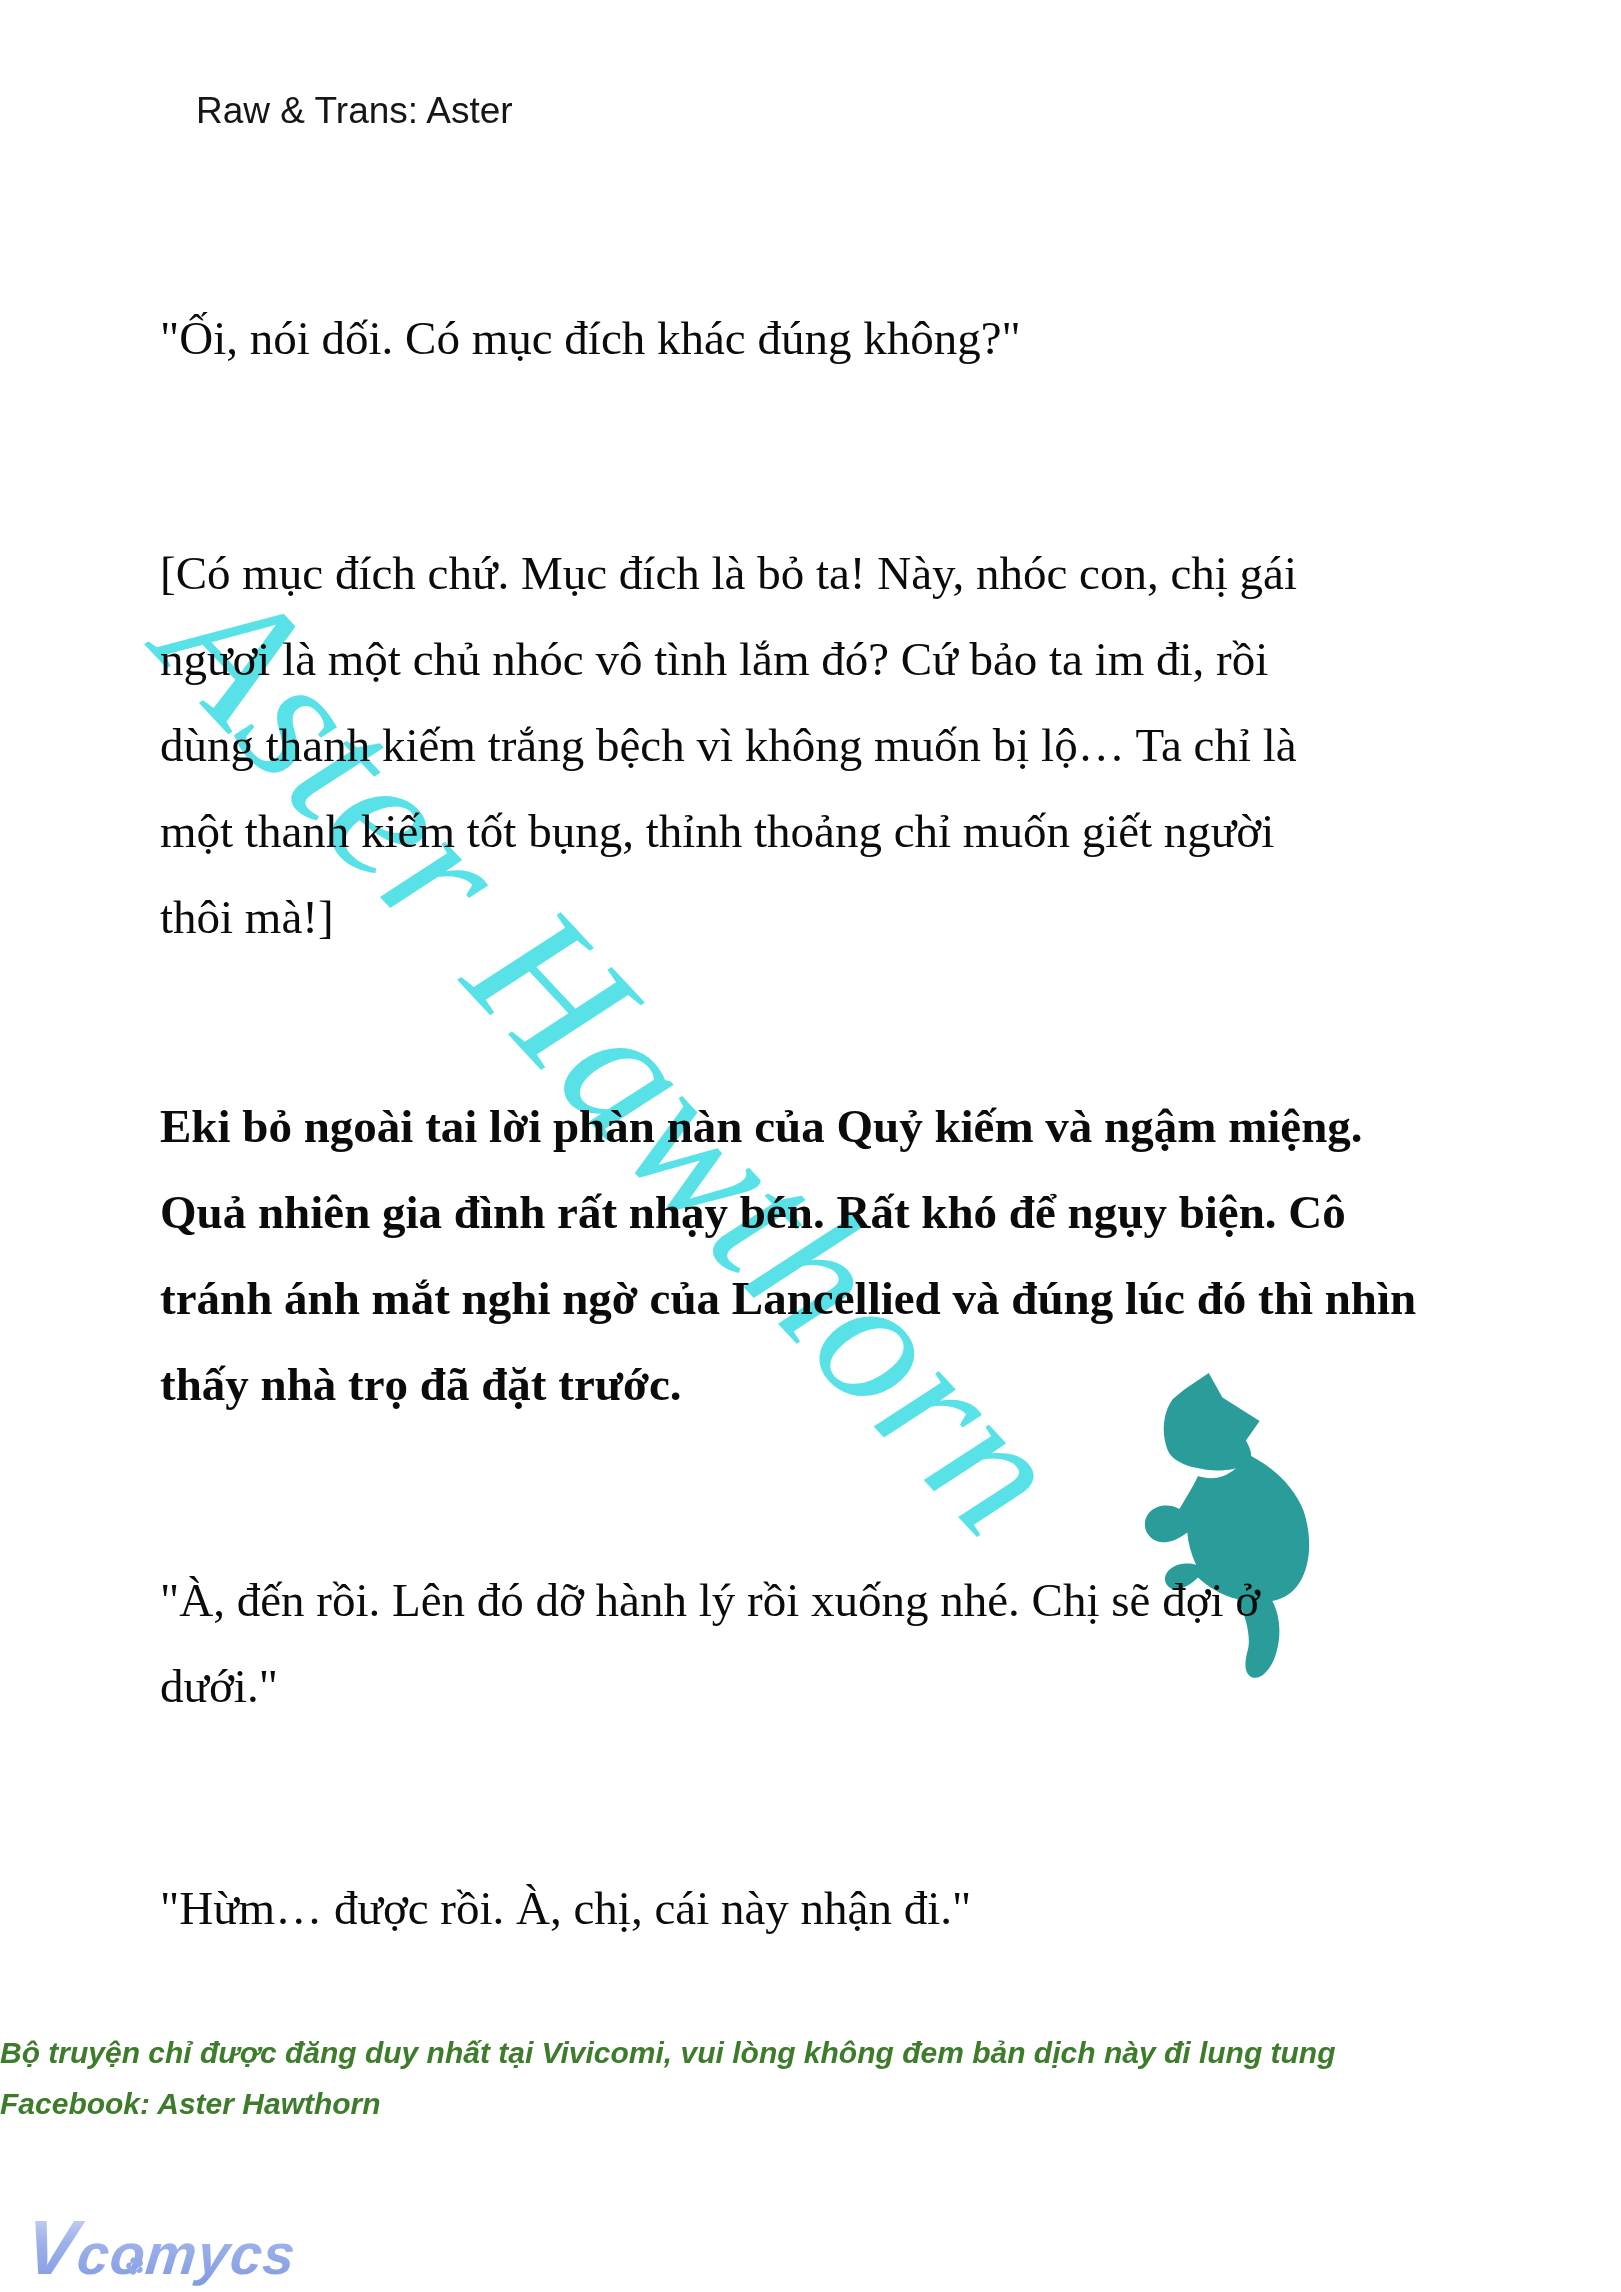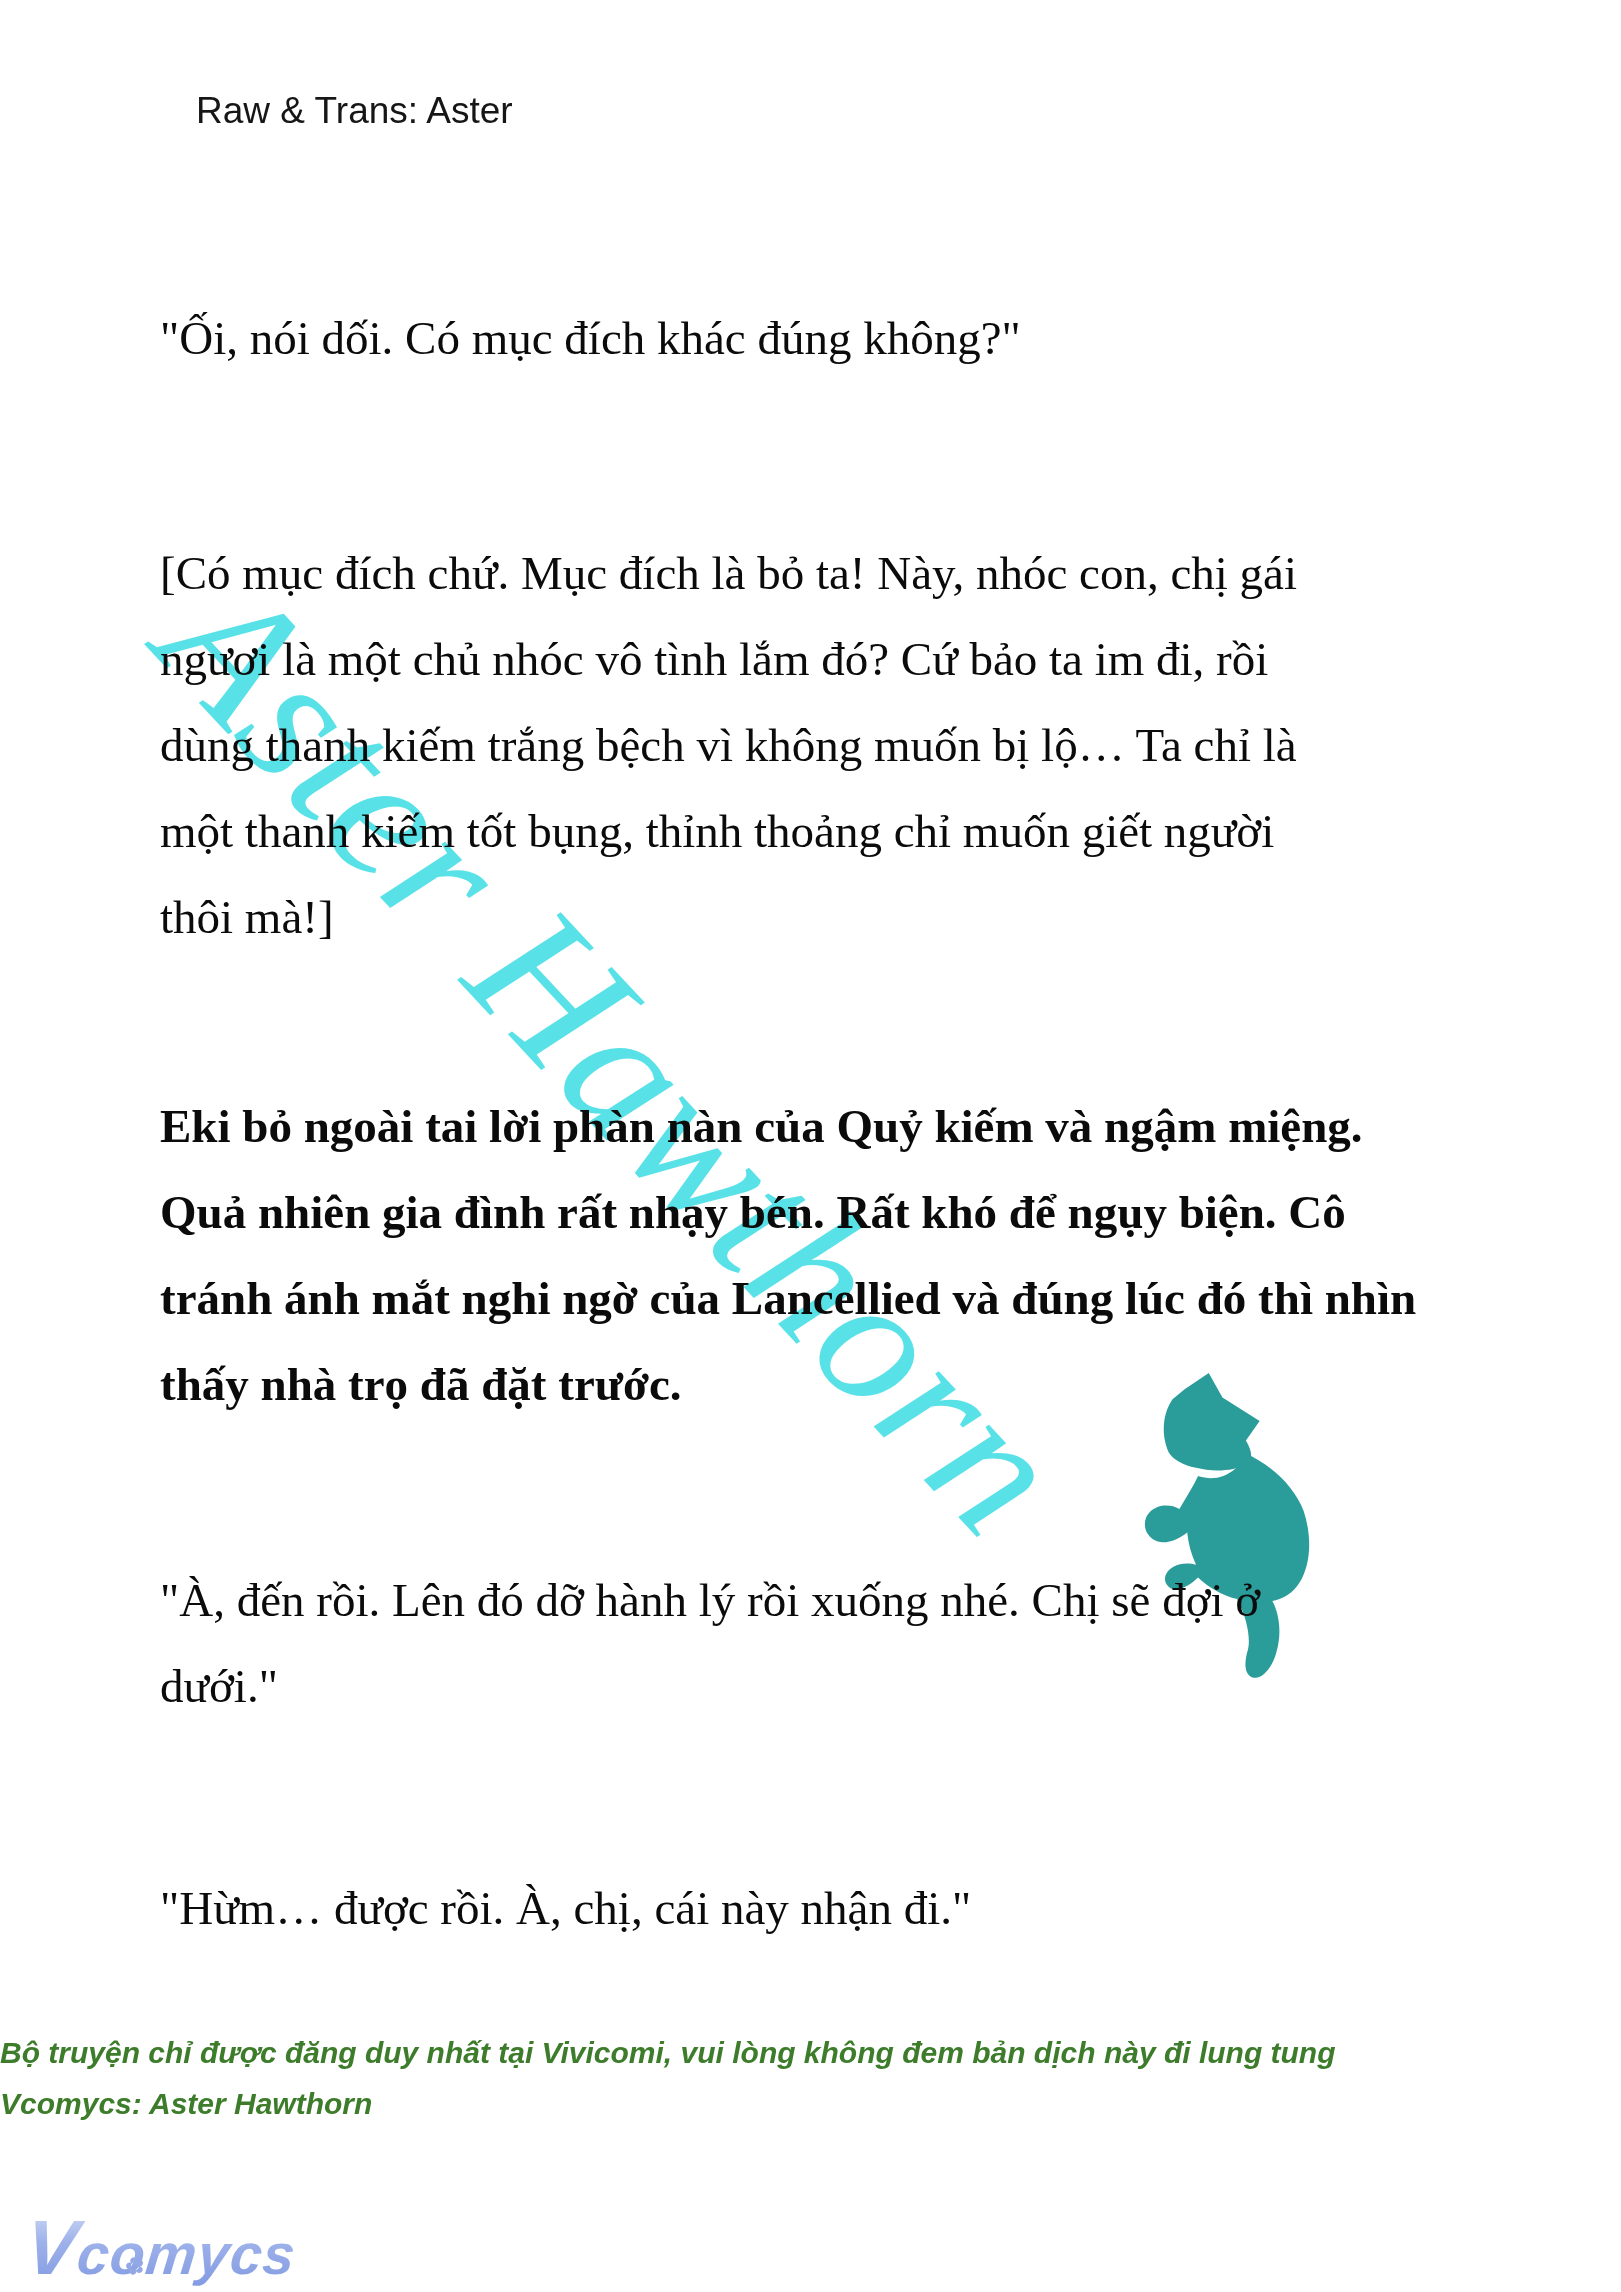--- a/index.html
+++ b/index.html
@@ -178,20 +178,20 @@
       <span class="line">"À, đến rồi. Lên đó dỡ hành lý rồi xuống nhé. Chị sẽ đợi ở</span>
       <span class="line">dưới."</span>
     </p>
     <p>
       <span class="line">"Hừm… được rồi. À, chị, cái này nhận đi."</span>
     </p>
   </main>
 
   <footer class="footer">
     <div>Bộ truyện chỉ được đăng duy nhất tại Vivicomi, vui lòng không đem bản dịch này đi lung tung</div>
-    <div>Vcomycs: Aster Hawthorn</div>
+    <div>Facebook: Aster Hawthorn</div>
   </footer>
 
   <div class="logo">Vcomycs</div>
   <span class="logo-flower">✿</span>
 
 </div>
 
 
 </body></html>

